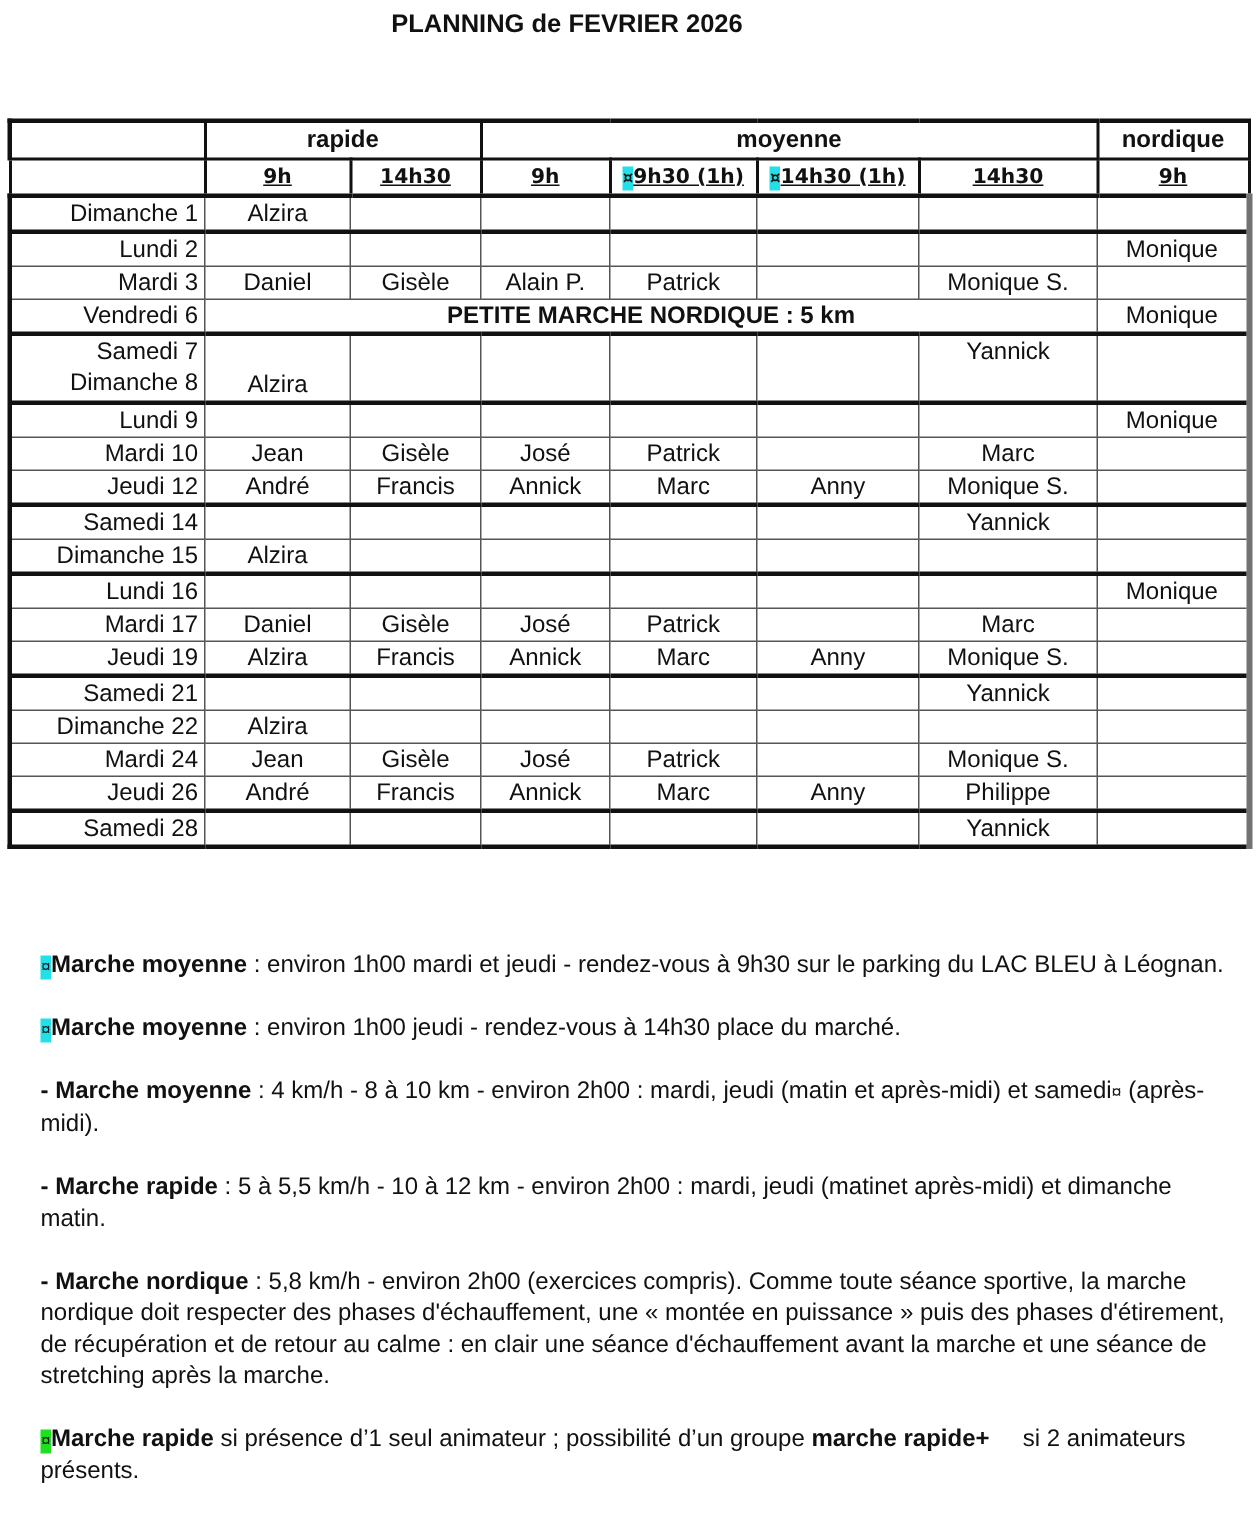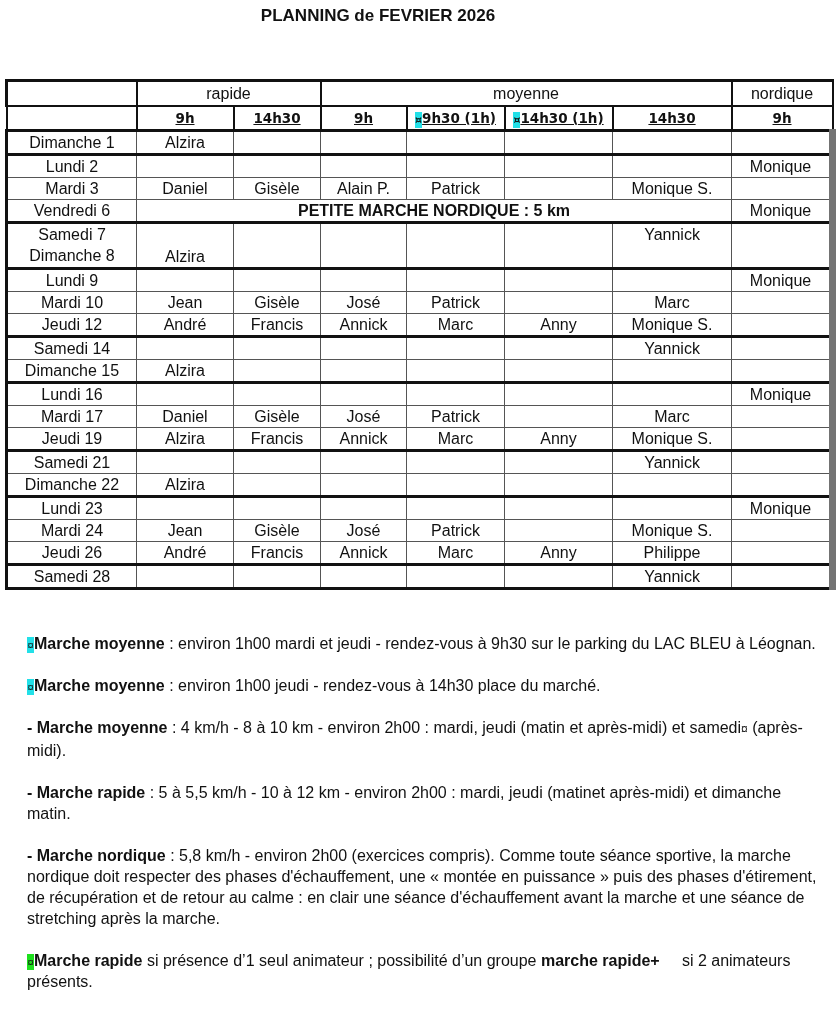--- a/index.html
+++ b/index.html
@@ -1,26 +1,26 @@
 <!DOCTYPE html>
 <html><head>
 <meta charset="utf-8">
 <style>
   html, body { margin: 0; padding: 0; background: #ffffff; }
   body { width: 837px; height: 1024px; position: relative; overflow: hidden; color: #111; font-family: "Liberation Sans", sans-serif; }
   .title { position: absolute; left: 0; width: 756px; top: 6px; text-align: center; font-weight: bold; font-size: 17px; }
   table.plan { position: absolute; left: 5px; top: 79px; border-collapse: collapse; table-layout: fixed; width: 826px; }
   table.plan td { border: 1px solid #555; padding: 0 4px; font-size: 16px; height: 21px; line-height: 21px; text-align: center; white-space: nowrap; overflow: hidden; }
-  table.plan td.day { text-align: center; }
-  table.plan tr.h1 td { font-weight: normal; font-size: 16px; height: 23px; border: 2px solid #111; }
+  table.plan td.day { text-align: right; }
+  table.plan tr.h1 td { font-weight: bold; font-size: 16px; height: 23px; border: 2px solid #111; }
   table.plan tr.h2 td { font-weight: bold; font-size: 13.5px; height: 22px; font-family: "DejaVu Sans", sans-serif; border: 2px solid #111; text-decoration: underline; }
   table.plan tr.thick-top td { border-top: 3px solid #111; }
   table.plan tr.last td { border-bottom: 3px solid #111; }
   table.plan td.first { border-left: 3px solid #111; }
-  table.plan td.lastc { border-right: 7px solid #737373; }
+  table.plan td.lastc { border-right: 4px solid #737373; }
   table.plan tr.h1 td.first { border-left: 3px solid #111; }
   table.plan tr.h1 td { border-top: 3px solid #111; }
   table.plan tr.tall td { height: 43px; line-height: 21px; vertical-align: top; }
   table.plan tr.tall td.bottom { vertical-align: bottom; }
   .mark { background: #22e0e8; display: inline-block; width: 7px; text-align: center; font-size: 11px; line-height: 16px; }
   .mark-g { background: #1ee01e; }
   .bold { font-weight: bold; }
   .notes { position: absolute; left: 27px; top: 633px; width: 790px; font-size: 16px; line-height: 21px; font-family: "Liberation Sans", sans-serif; }
   .notes p { margin: 0 0 21px 0; }
   .cnote { font-size: 12px; }
@@ -199,30 +199,20 @@
       <tr>
         <td class="day first"><span>Dimanche 22</span></td>
         <td>Alzira</td>
         <td></td>
         <td></td>
         <td></td>
         <td></td>
         <td></td>
         <td class="lastc"></td>
       </tr>
-      <tr class="thick-top">
-        <td class="day first"><span>Lundi 23</span></td>
-        <td></td>
-        <td></td>
-        <td></td>
-        <td></td>
-        <td></td>
-        <td></td>
-        <td class="lastc">Monique</td>
-      </tr>
       <tr>
         <td class="day first"><span>Mardi 24</span></td>
         <td>Jean</td>
         <td>Gisèle</td>
         <td>José</td>
         <td>Patrick</td>
         <td></td>
         <td>Monique S.</td>
         <td class="lastc"></td>
       </tr>

